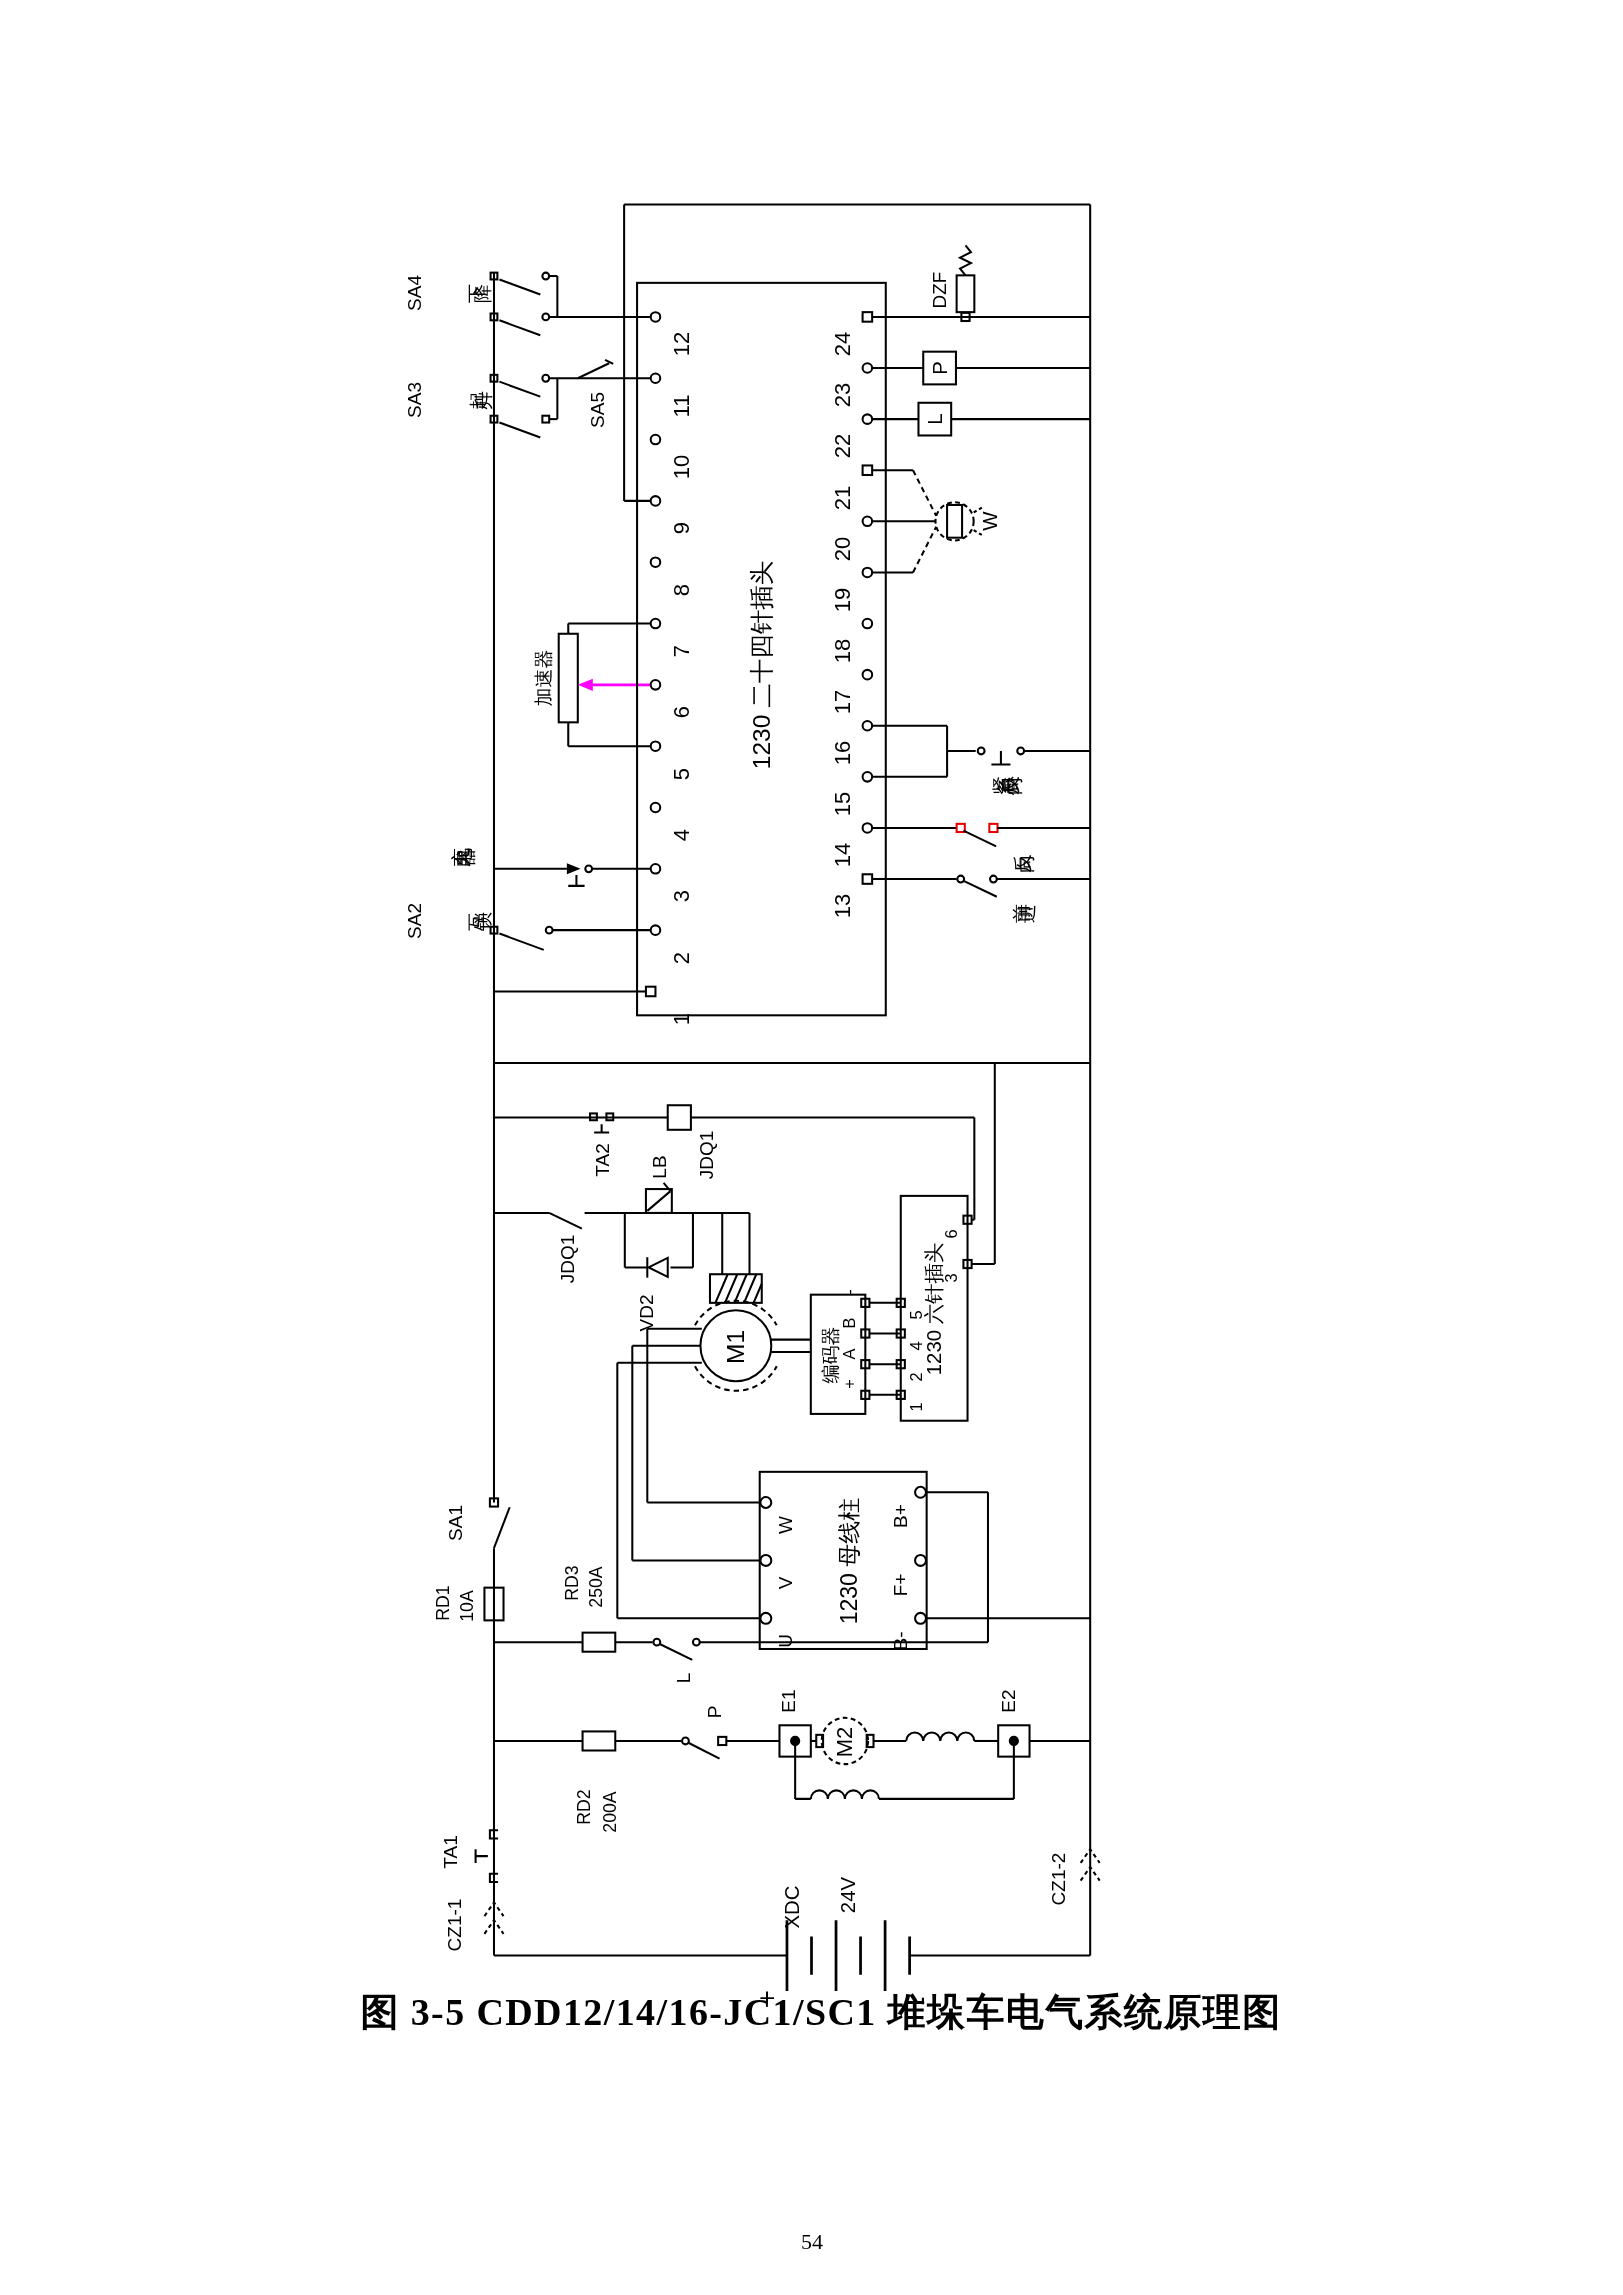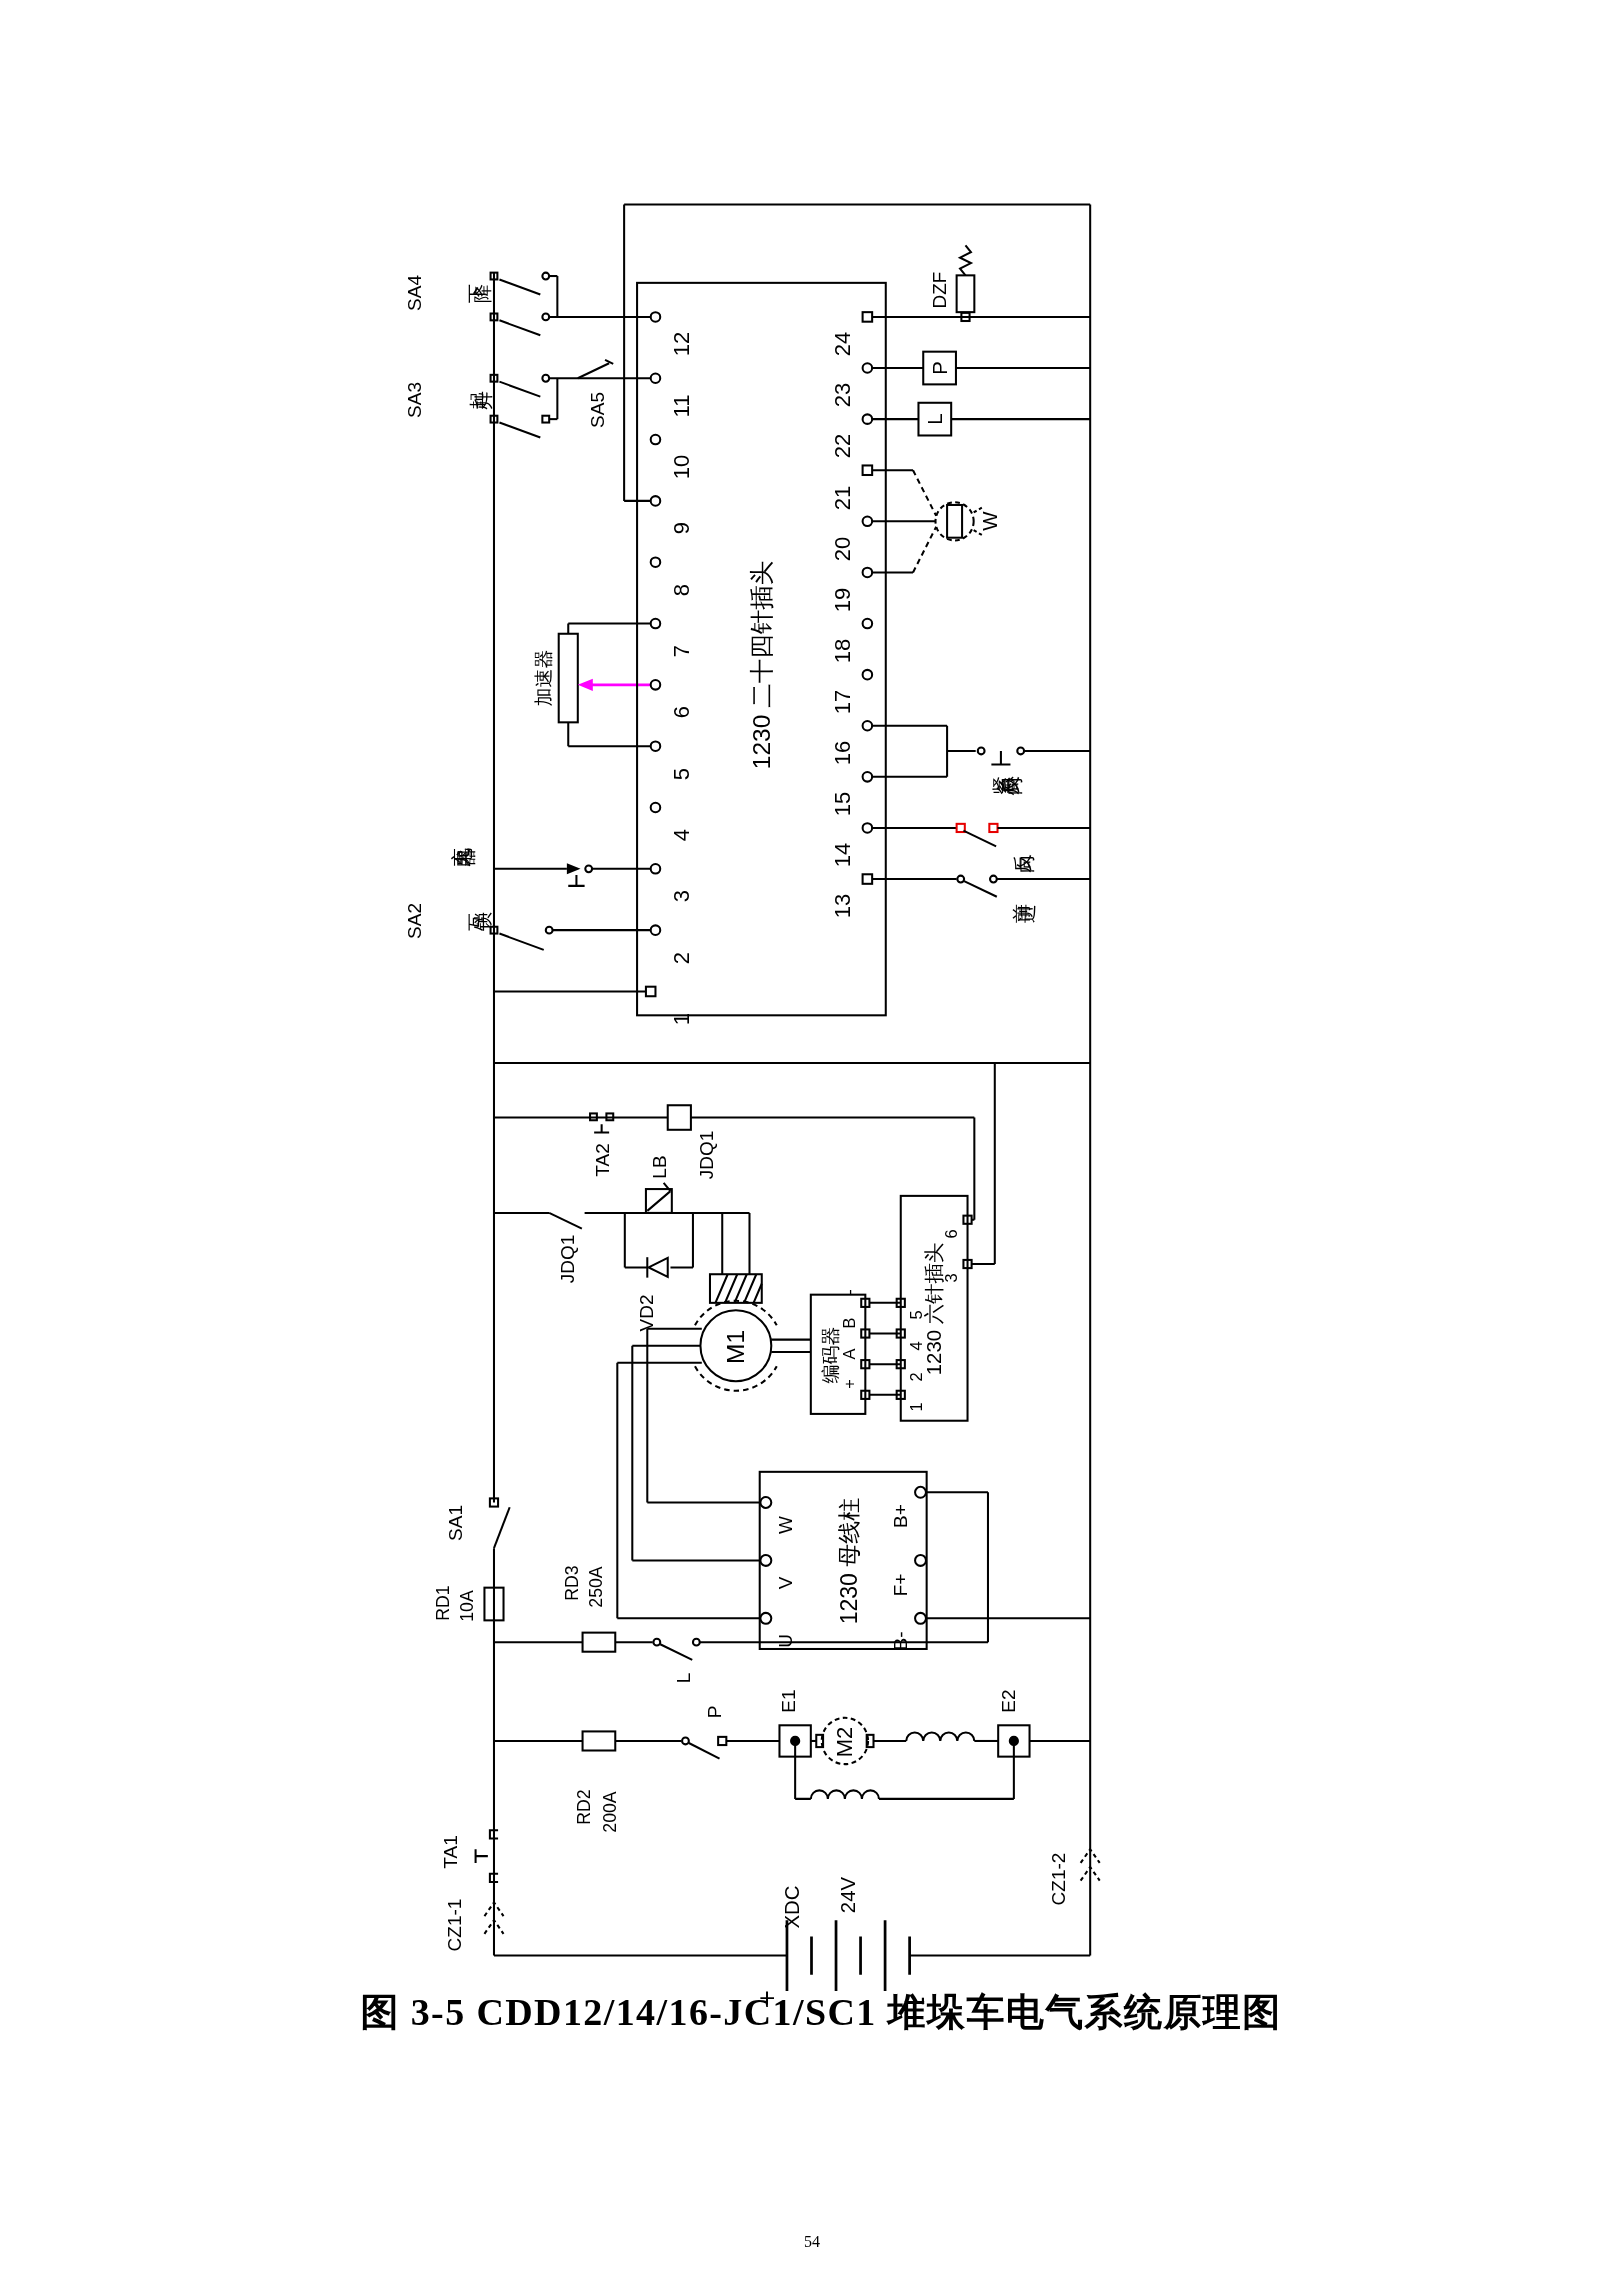--- a/index.html
+++ b/index.html
@@ -9,21 +9,21 @@
   .lbl{position:absolute;white-space:nowrap;color:#000;line-height:1;
        transform:translate(-50%,-50%) rotate(-90deg);}
   .vrow{position:absolute;color:#000;line-height:1;
         writing-mode:vertical-rl;text-orientation:upright;letter-spacing:4.1px;
         transform:translate(-50%,-50%) rotate(-90deg);}
   .hlbl{position:absolute;white-space:nowrap;color:#000;line-height:1;
         transform:translate(-50%,-50%);}
   .f24{font-size:16.4px;} .f26{font-size:17.7px;} .f28{font-size:19px;} .f30{font-size:20.4px;}
   .f32{font-size:22px;} .f34{font-size:23px;} .f36{font-size:24.5px;} .f40{font-size:27px;}
   .caption{font-family:"Liberation Serif",serif;font-size:38px;font-weight:600;letter-spacing:1.4px;text-align:right;}
-  .pagenum{font-family:"Liberation Serif",serif;font-size:16px;}
+  .pagenum{font-family:"Liberation Serif",serif;font-size:22px;}
 </style>
 </head>
 <body>
 
 <div class="page">
 
 <svg width="1623" height="2295" viewBox="0 0 2382 3368" fill="none" stroke="#000" stroke-width="3">
 
   <g>
     <path d="M725 400 V2205"></path>

